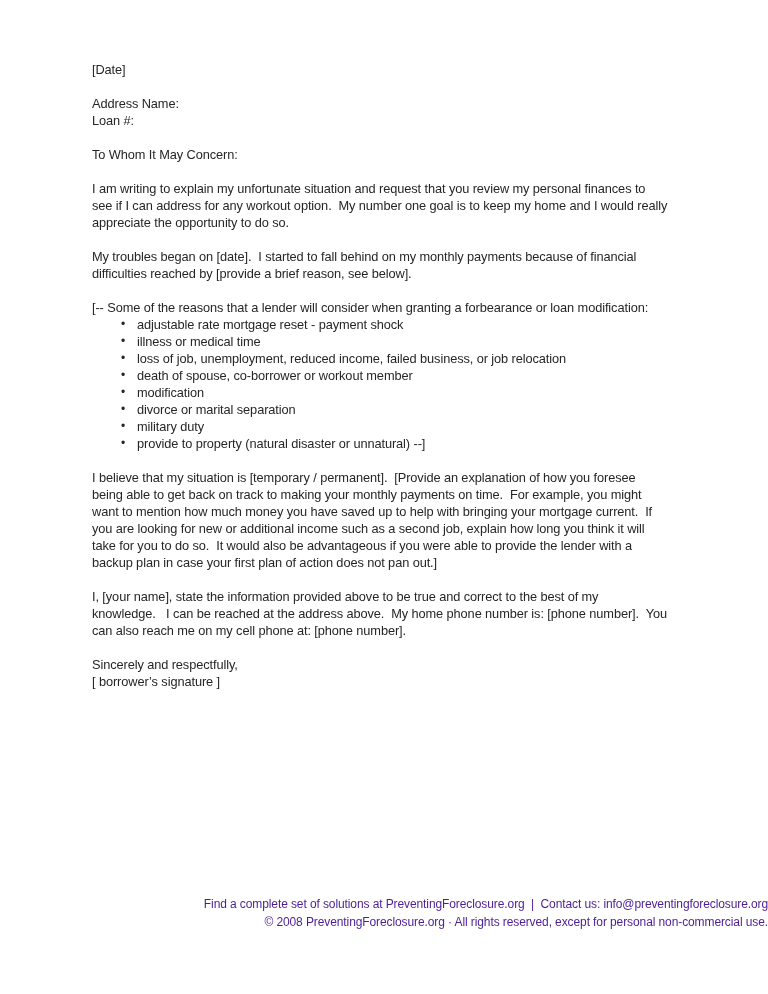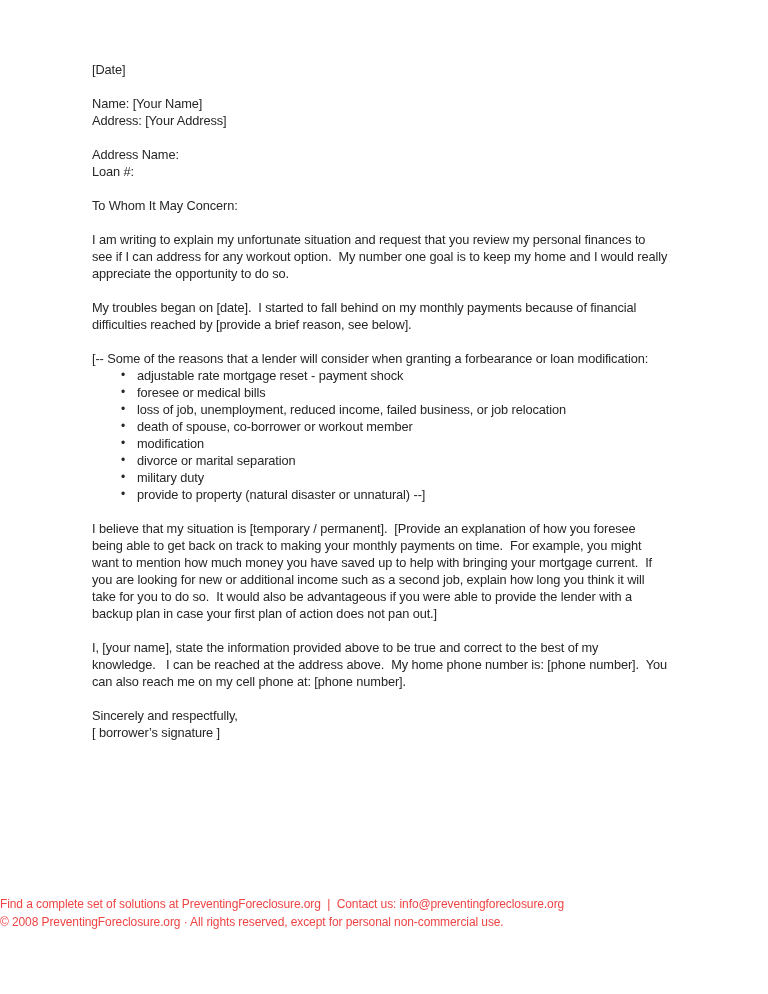--- a/index.html
+++ b/index.html
@@ -36,60 +36,56 @@
     position: absolute;
     left: 29px;
     top: 0;
     font-size: 12px;
   }
   .footer {
     position: absolute;
     left: 0;
     right: 0;
     top: 895px;
-    text-align: left;
+    text-align: right;
     font-size: 12px;
     line-height: 18px;
-    color: #ef4444;
+    color: #4c1d95;
     letter-spacing: -0.1px;
   }
 </style>
 </head>
 <body>
 
 <div class="page">
 
   <div class="content">
 
     <div class="block pre">[Date]</div>
 
-    <div class="block">
-      <div class="pre">Name: [Your Name]</div>
-      <div class="pre">Address: [Your Address]</div>
-    </div>
 
     <div class="block">
       <div class="pre">Address Name:</div>
       <div class="pre">Loan #:</div>
     </div>
 
     <div class="block pre">To Whom It May Concern:</div>
 
     <div class="block pre">I am writing to explain my unfortunate situation and request that you review my personal finances to
 see if I can address for any workout option.  My number one goal is to keep my home and I would really
 appreciate the opportunity to do so.</div>
 
     <div class="block pre">My troubles began on [date].  I started to fall behind on my monthly payments because of financial
 difficulties reached by [provide a brief reason, see below].</div>
 
     <div class="block">
       <div class="pre">[-- Some of the reasons that a lender will consider when granting a forbearance or loan modification:</div>
       <ul class="reasons-list">
         <li class="pre">adjustable rate mortgage reset - payment shock</li>
-        <li class="pre">foresee or medical bills</li>
+        <li class="pre">illness or medical time</li>
         <li class="pre">loss of job, unemployment, reduced income, failed business, or job relocation</li>
         <li class="pre">death of spouse, co-borrower or workout member</li>
         <li class="pre">modification</li>
         <li class="pre">divorce or marital separation</li>
         <li class="pre">military duty</li>
         <li class="pre">provide to property (natural disaster or unnatural) --]</li>
       </ul>
     </div>
 
     <div class="block pre">I believe that my situation is [temporary / permanent].  [Provide an explanation of how you foresee

